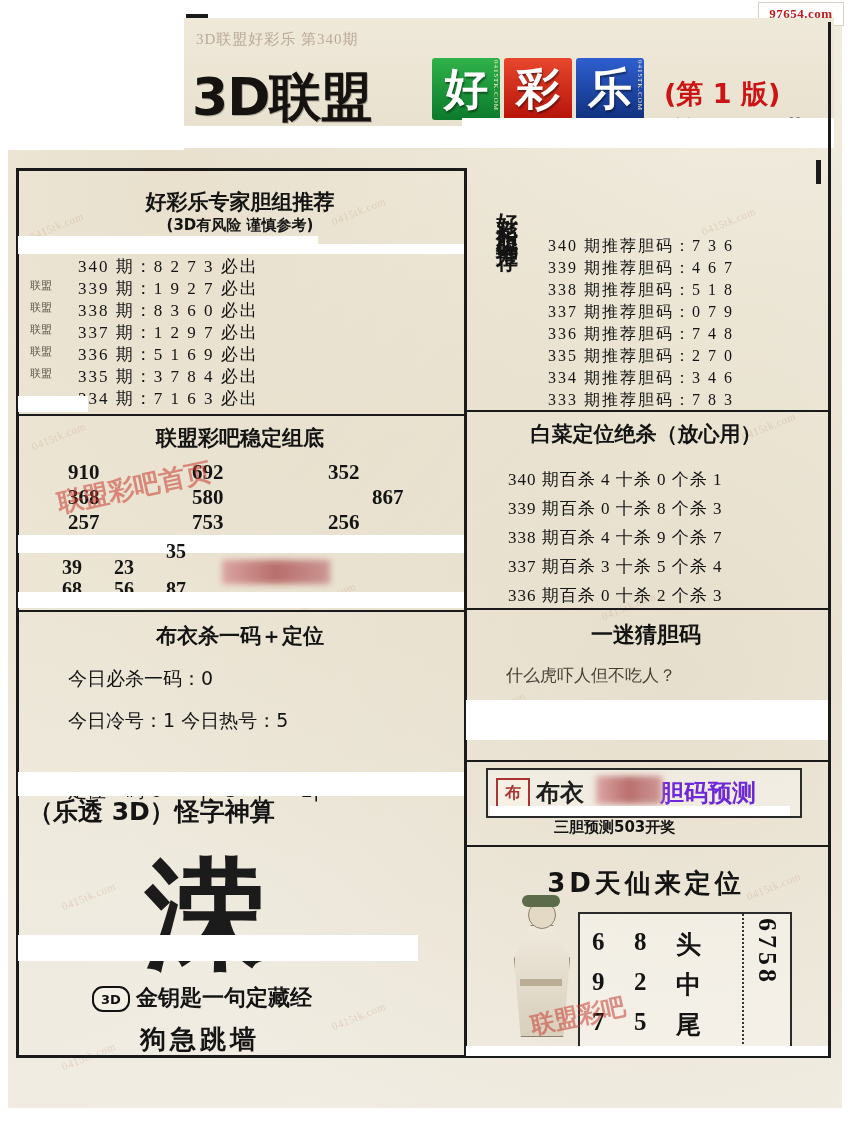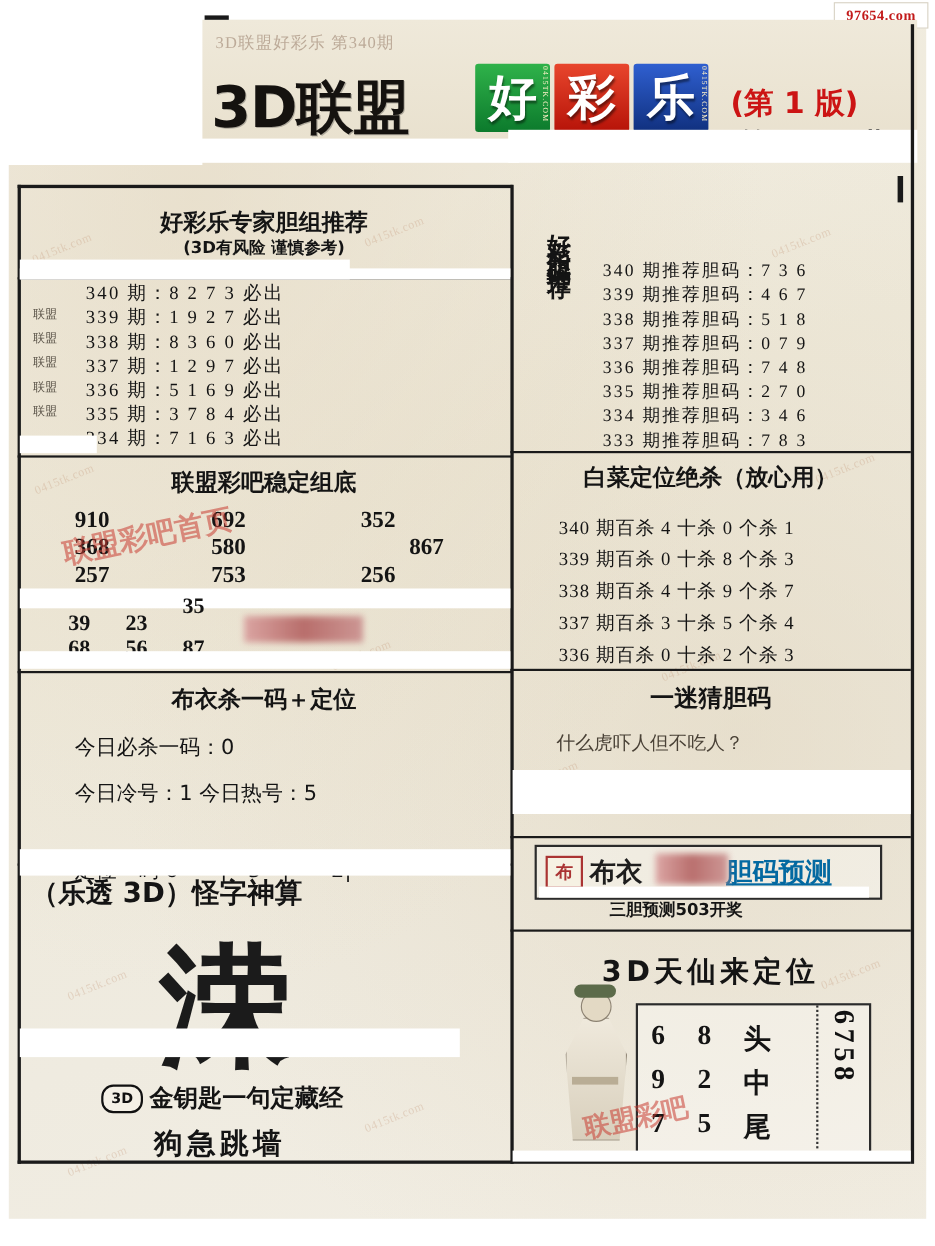--- a/index.html
+++ b/index.html
@@ -388,21 +388,21 @@
   <div class="blk row" style="left:508px; top:555px; font-size:17px; letter-spacing:1px;">337 期百杀 3 十杀 5 个杀 4</div>
   <div class="blk row" style="left:508px; top:584px; font-size:17px; letter-spacing:1px;">336 期百杀 0 十杀 2 个杀 3</div>
 
   <div class="blk ttl" style="left:470px; top:620px; width:352px; font-size:22px;">一迷猜胆码</div>
   <div class="blk" style="left:506px; top:664px; font-size:17px; color:#494136;">什么虎吓人但不吃人？</div>
   <div class="smear" style="left:466px; top:700px; width:362px; height:40px;"></div>
 
   <div class="boxed" style="left:486px; top:768px; width:312px; height:46px;"></div>
   <div class="bw-ico" style="left:496px; top:778px;">布</div>
   <div class="blk" style="left:536px; top:777px; font-size:24px; font-weight:bold; color:#1d1d1d;">布衣</div>
-  <div class="blk" style="left:660px; top:777px; font-size:24px; font-weight:bold; color:#0369a1;text-decoration:underline;">胆码预测</div>
+  <div class="blk" style="left:660px; top:777px; font-size:24px; font-weight:bold; color:#6d28d9;">胆码预测</div>
   <div class="blur-red" style="left:596px; top:776px; width:66px; height:28px;"></div>
   <div class="smear" style="left:490px; top:806px; width:300px; height:10px;"></div>
   <div class="blk" style="left:554px; top:818px; font-size:15px; font-weight:bold;">三胆预测503开奖</div>
 
   <div class="blk ttl" style="left:470px; top:866px; width:352px; font-size:26px; letter-spacing:4px;">3D天仙来定位</div>
 
   <div class="figure">
     <div class="fig-robe"></div>
     <div class="fig-head"></div>
     <div class="fig-hat"></div>

